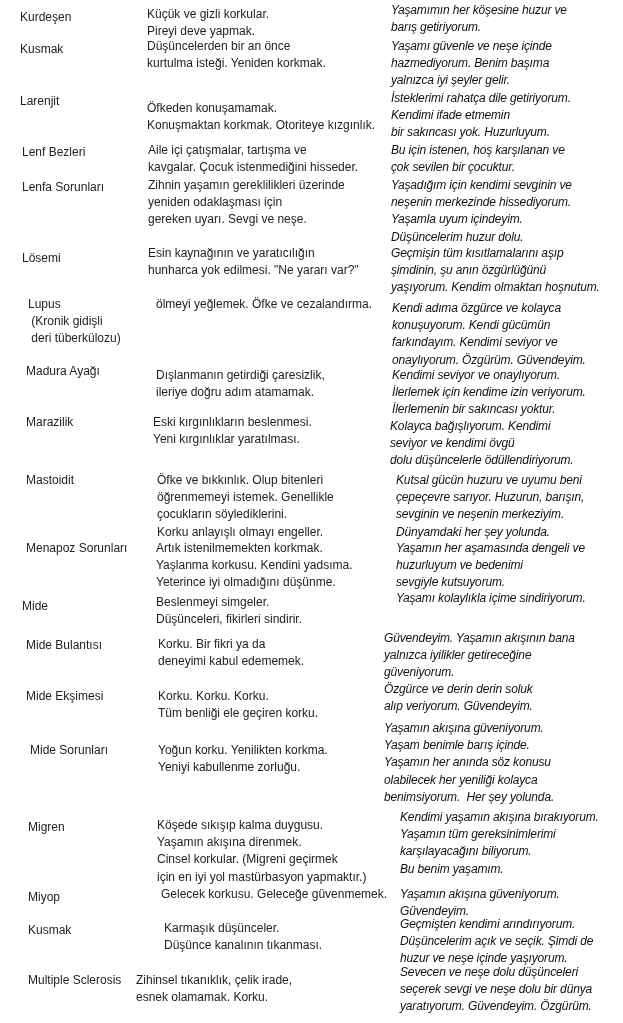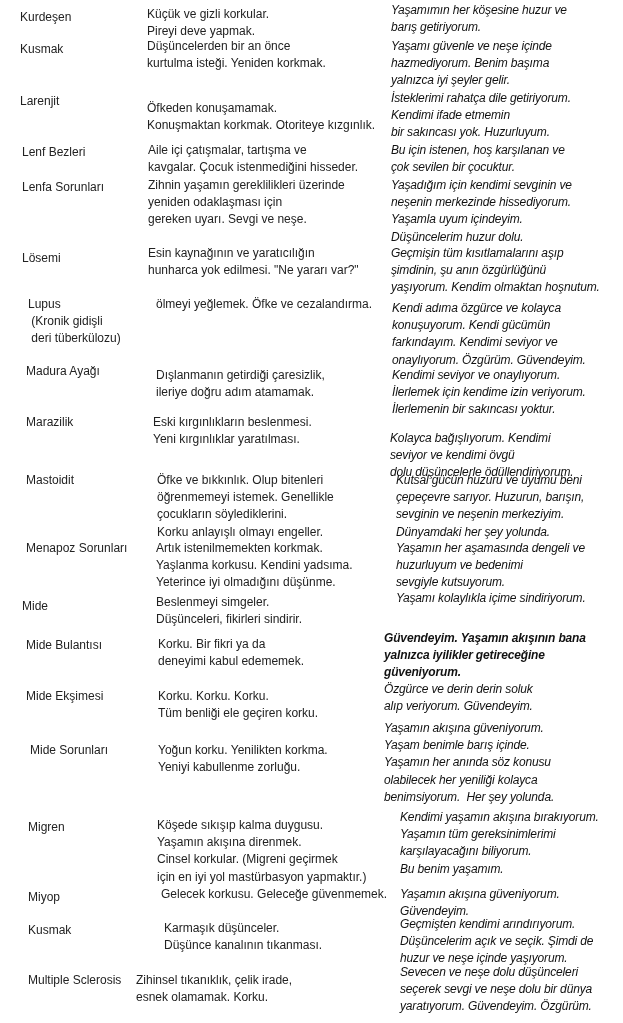--- a/index.html
+++ b/index.html
@@ -52,41 +52,41 @@
       <div class="aff" style="left: 392px; top: 4px;"><span class="line">Kendi adıma özgürce ve kolayca</span><span class="line">konuşuyorum. Kendi gücümün</span><span class="line">farkındayım. Kendimi seviyor ve</span><span class="line">onaylıyorum. Özgürüm. Güvendeyim.</span></div>
     </div>
     <div class="entry" style="top: 363px;">
       <div class="name" style="left: 26px; top: 0px;"><span class="line">Madura Ayağı</span></div>
       <div class="cause" style="left: 156px; top: 4px;"><span class="line">Dışlanmanın getirdiği çaresizlik,</span><span class="line">ileriye doğru adım atamamak.</span></div>
       <div class="aff" style="left: 392px; top: 4px;"><span class="line">Kendimi seviyor ve onaylıyorum.</span><span class="line">İlerlemek için kendime izin veriyorum.</span><span class="line">İlerlemenin bir sakıncası yoktur.</span></div>
     </div>
     <div class="entry" style="top: 414px;">
       <div class="name" style="left: 26px; top: 0px;"><span class="line">Marazilik</span></div>
       <div class="cause" style="left: 153px; top: 0px;"><span class="line">Eski kırgınlıkların beslenmesi.</span><span class="line">Yeni kırgınlıklar yaratılması.</span></div>
-      <div class="aff" style="left: 390px; top: 16px;"><span class="line">Kolayca bağışlıyorum. Kendimi</span><span class="line">seviyor ve kendimi övgü</span><span class="line">dolu düşüncelerle ödüllendiriyorum.</span></div>
+      <div class="aff" style="left: 390px; top: 4px;"><span class="line">Kolayca bağışlıyorum. Kendimi</span><span class="line">seviyor ve kendimi övgü</span><span class="line">dolu düşüncelerle ödüllendiriyorum.</span></div>
     </div>
     <div class="entry" style="top: 472px;">
       <div class="name" style="left: 26px; top: 0px;"><span class="line">Mastoidit</span></div>
       <div class="cause" style="left: 157px; top: 0px;"><span class="line">Öfke ve bıkkınlık. Olup bitenleri</span><span class="line">öğrenmemeyi istemek. Genellikle</span><span class="line">çocukların söylediklerini.</span><span class="line">Korku anlayışlı olmayı engeller.</span></div>
       <div class="aff" style="left: 396px; top: 0px;"><span class="line">Kutsal gücün huzuru ve uyumu beni</span><span class="line">çepeçevre sarıyor. Huzurun, barışın,</span><span class="line">sevginin ve neşenin merkeziyim.</span><span class="line">Dünyamdaki her şey yolunda.</span></div>
     </div>
     <div class="entry" style="top: 540px;">
       <div class="name" style="left: 26px; top: 0px;"><span class="line">Menapoz Sorunları</span></div>
       <div class="cause" style="left: 156px; top: 0px;"><span class="line">Artık istenilmemekten korkmak.</span><span class="line">Yaşlanma korkusu. Kendini yadsıma.</span><span class="line">Yeterince iyi olmadığını düşünme.</span></div>
       <div class="aff" style="left: 396px; top: 0px;"><span class="line">Yaşamın her aşamasında dengeli ve</span><span class="line">huzurluyum ve bedenimi</span><span class="line">sevgiyle kutsuyorum.</span></div>
     </div>
     <div class="entry" style="top: 594px;">
       <div class="name" style="left: 22px; top: 4px;"><span class="line">Mide</span></div>
       <div class="cause" style="left: 156px; top: 0px;"><span class="line">Beslenmeyi simgeler.</span><span class="line">Düşünceleri, fikirleri sindirir.</span></div>
       <div class="aff" style="left: 396px; top: -4px;"><span class="line">Yaşamı kolaylıkla içime sindiriyorum.</span></div>
     </div>
     <div class="entry" style="top: 636px;">
       <div class="name" style="left: 26px; top: 1px;"><span class="line">Mide Bulantısı</span></div>
       <div class="cause" style="left: 158px; top: 0px;"><span class="line">Korku. Bir fikri ya da</span><span class="line">deneyimi kabul edememek.</span></div>
-      <div class="aff" style="left: 384px; top: -6px; font-weight: bold;"><span class="line">Güvendeyim. Yaşamın akışının bana</span><span class="line">yalnızca iyilikler getireceğine</span><span class="line">güveniyorum.</span></div>
+      <div class="aff" style="left: 384px; top: -6px;"><span class="line">Güvendeyim. Yaşamın akışının bana</span><span class="line">yalnızca iyilikler getireceğine</span><span class="line">güveniyorum.</span></div>
     </div>
     <div class="entry" style="top: 688px;">
       <div class="name" style="left: 26px; top: 0px;"><span class="line">Mide Ekşimesi</span></div>
       <div class="cause" style="left: 158px; top: 0px;"><span class="line">Korku. Korku. Korku.</span><span class="line">Tüm benliği ele geçiren korku.</span></div>
       <div class="aff" style="left: 384px; top: -7px;"><span class="line">Özgürce ve derin derin soluk</span><span class="line">alıp veriyorum. Güvendeyim.</span></div>
     </div>
     <div class="entry" style="top: 742px;">
       <div class="name" style="left: 30px; top: 0px;"><span class="line">Mide Sorunları</span></div>
       <div class="cause" style="left: 158px; top: 0px;"><span class="line">Yoğun korku. Yenilikten korkma.</span><span class="line">Yeniyi kabullenme zorluğu.</span></div>
       <div class="aff" style="left: 384px; top: -22px;"><span class="line">Yaşamın akışına güveniyorum.</span><span class="line">Yaşam benimle barış içinde.</span><span class="line">Yaşamın her anında söz konusu</span><span class="line">olabilecek her yeniliği kolayca</span><span class="line">benimsiyorum.  Her şey yolunda.</span></div>

